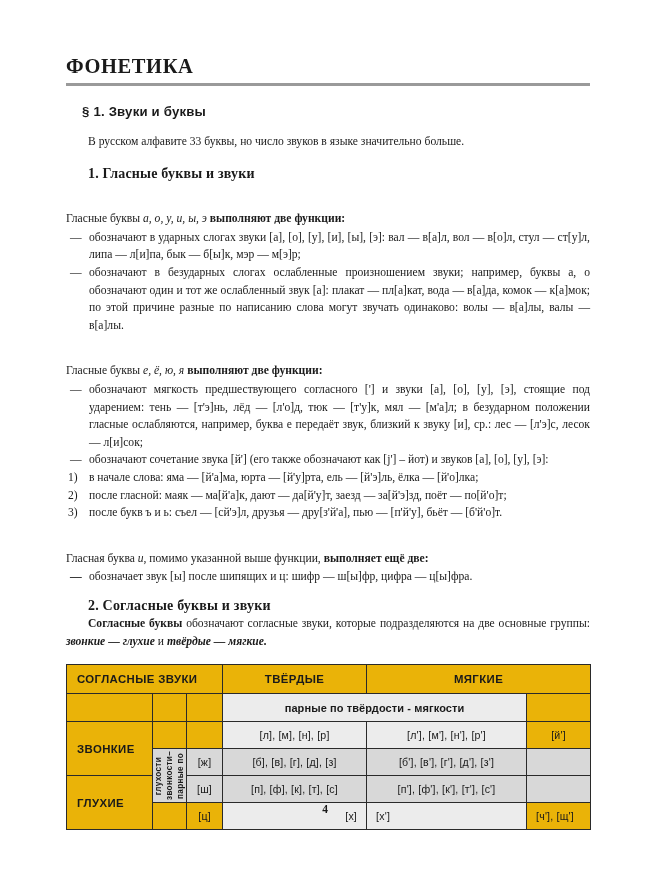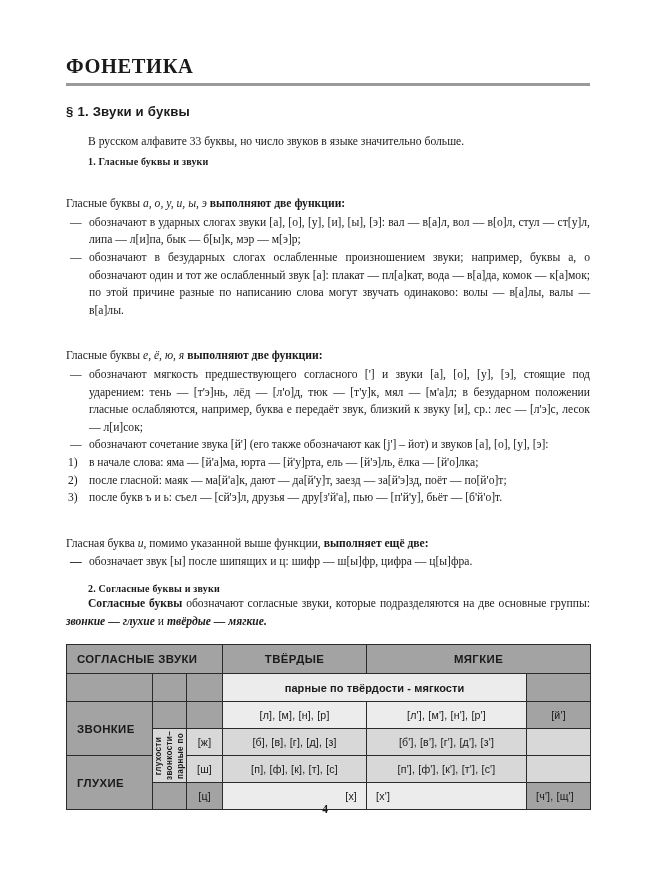--- a/index.html
+++ b/index.html
@@ -39,40 +39,40 @@
     background: #9a9a9a;
     margin: 0 0 18px 0;
     width: 100%;
   }
 
   
   .section-title {
     font-family: "Liberation Sans", "DejaVu Sans", sans-serif;
     font-weight: bold;
     font-size: 13.2px;
-    margin: 0 0 14px 0;
+    margin: 0 0 14px 16px;
     letter-spacing: 0.2px;
   }
 
   
   .para {
     font-size: 11.6px;
     line-height: 1.52;
     text-align: justify;
     margin: 0 0 1px 0;
     hyphens: none;
   }
   .para.indent { text-indent: 22px; }
   .para.noindent { text-indent: 0; margin-top: 28px; }
 
   .subhead {
-    font-size: 10px;
+    font-size: 14px;
     font-weight: bold;
     text-indent: 22px;
-    margin: 6px 0 1px 0;
+    margin: 16px 0 1px 0;
     letter-spacing: 0.2px;
   }
 
   .b { font-weight: bold; }
   .i { font-style: italic; }
   .bi { font-weight: bold; font-style: italic; }
 
   
   .dashlist { margin: 0; padding: 0; list-style: none; }
   .dashlist > li {
@@ -113,21 +113,21 @@
   table.cons {
     border-collapse: collapse;
     width: 524px;
     table-layout: fixed;
     font-family: "Liberation Sans", "DejaVu Sans", sans-serif;
   }
   table.cons td {
     border: 1.6px solid #2a2a2a;
     padding: 0;
     vertical-align: middle;
-    background: #a3a3a3;
+    background: #eab308;
   }
   .th-main {
     font-weight: bold;
     font-size: 11.4px;
     letter-spacing: 0.4px;
     text-align: center;
     height: 28px;
     padding: 0 8px !important;
   }
   .th-main.left { text-align: left; padding-left: 10px !important; }

